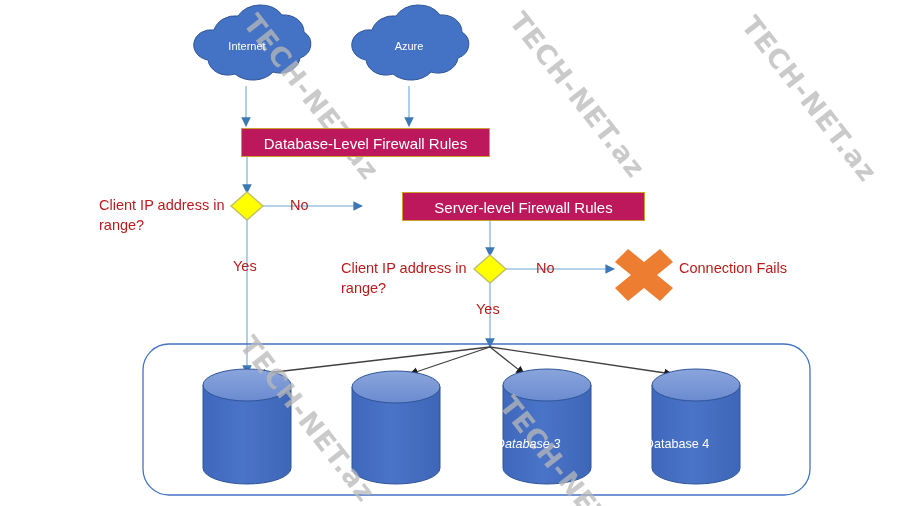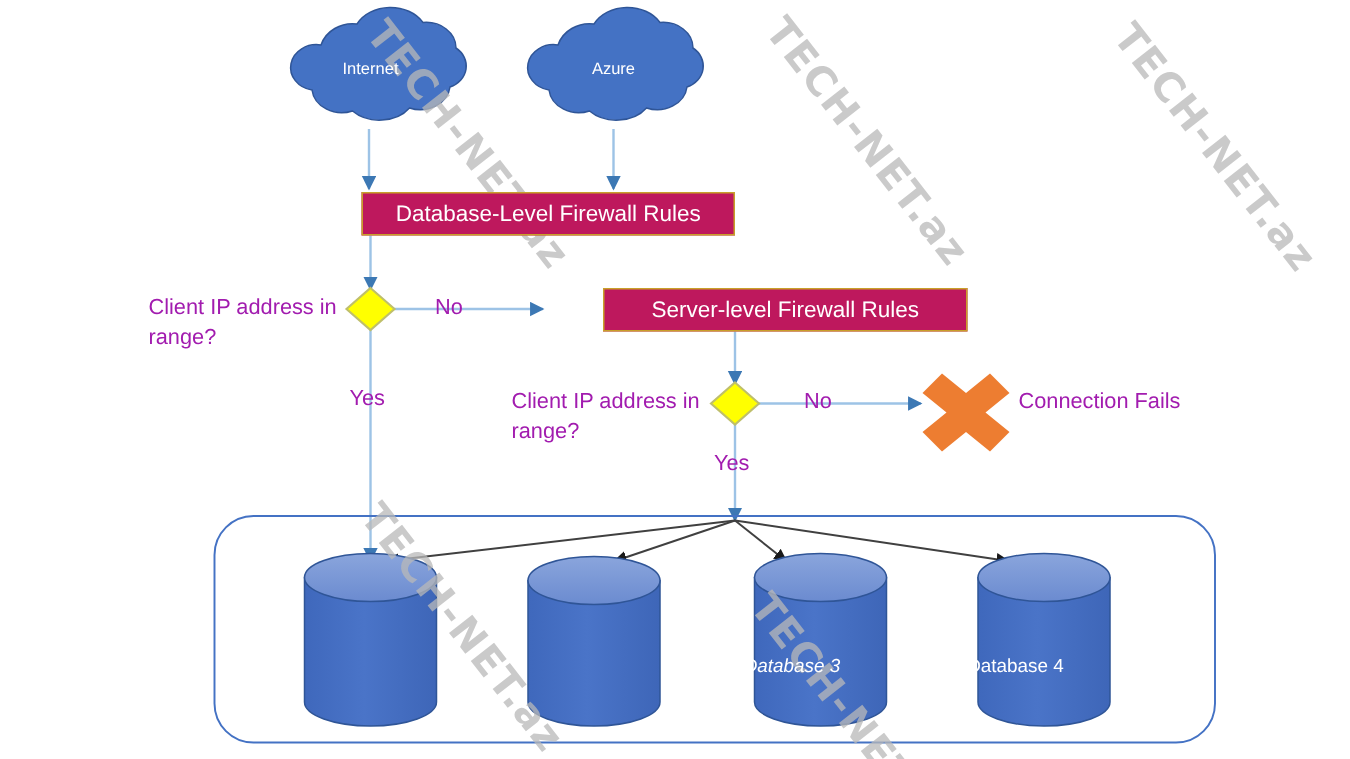--- a/index.html
+++ b/index.html
@@ -19,21 +19,21 @@
   }
   .svg-layer {
     position: absolute;
     left: 0;
     top: 0;
     width: 900px;
     height: 506px;
   }
   .lbl {
     position: absolute;
-    color: #a21caf;
+    color: #b91c1c;
     font-size: 14.5px;
     line-height: 1.35;
     white-space: pre-line;
   }
   .cloud-label {
     position: absolute;
     color: #ffffff;
     font-size: 11px;
     text-align: center;
     width: 120px;

